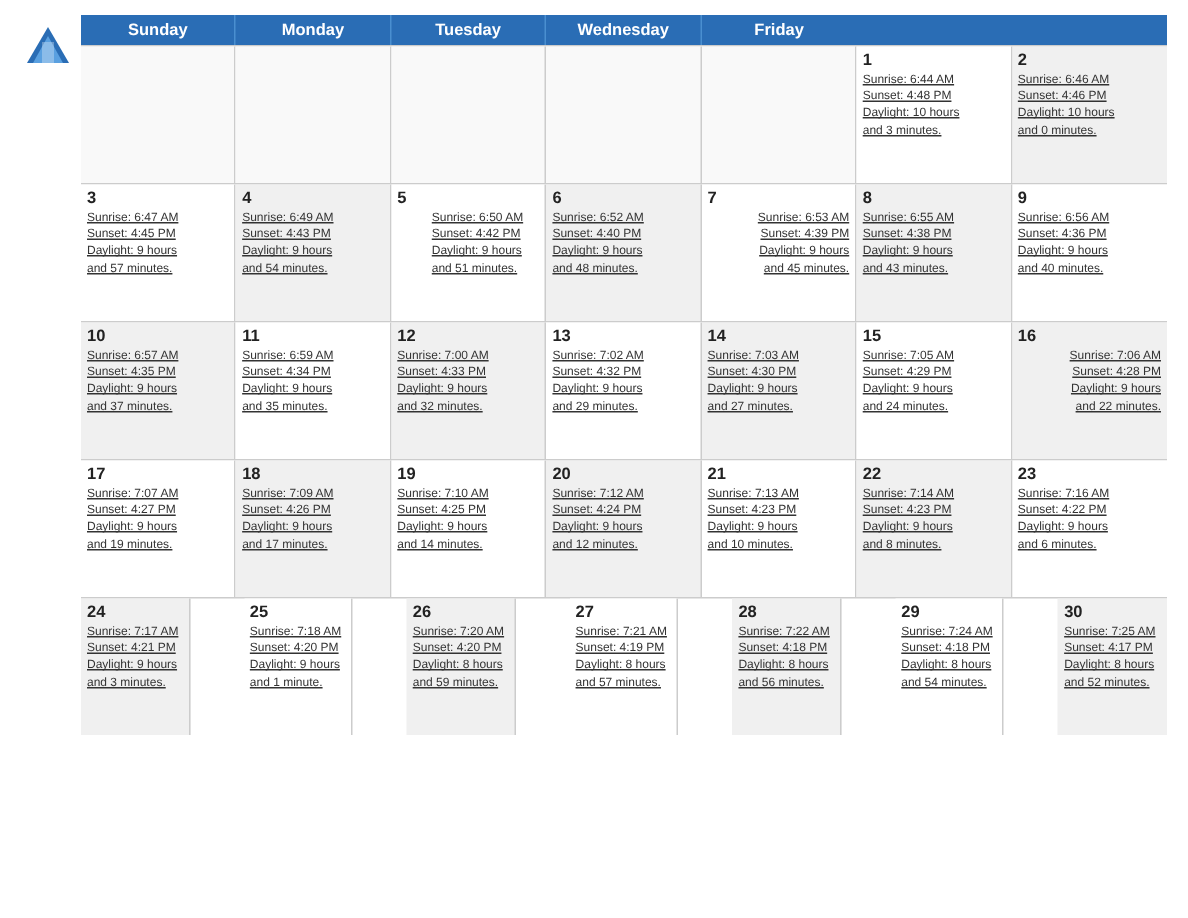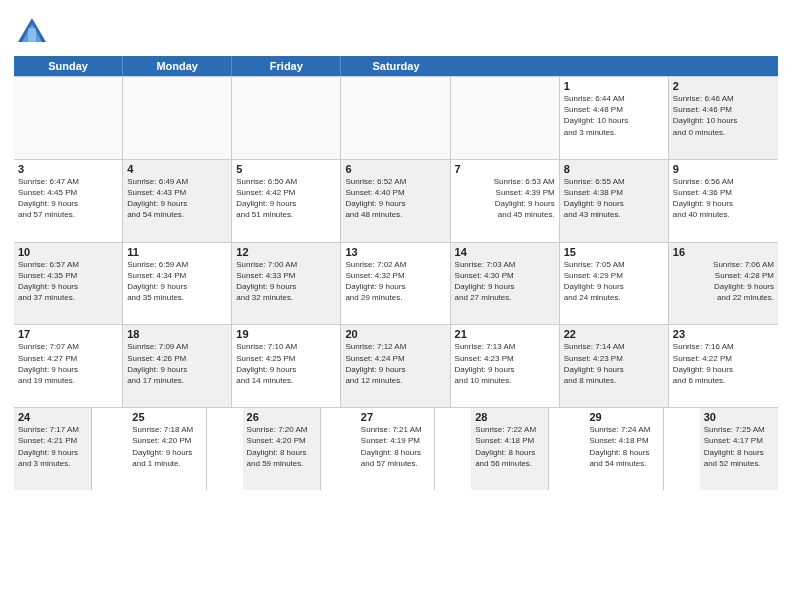--- a/index.html
+++ b/index.html
@@ -8,21 +8,21 @@
       background: #fff;
       width: 792px;
       height: 612px;
       overflow: hidden;
     }
     .page {
       width: 792px;
       height: 500px;
       padding: 10px 14px 10px 14px;
       display: flex;
-      flex-direction: column;
+      flex-direction: row;
     }
     .header {
       display: flex;
       justify-content: space-between;
       align-items: flex-start;
       margin-bottom: 6px;
     }
     .logo {
       display: flex;
       align-items: center;
@@ -108,20 +108,21 @@
       font-size: 11px;
       font-weight: bold;
       color: #222;
       display: block;
       margin-bottom: 1px;
     }
     .day-info {
       font-size: 8px;
       line-height: 1.4;
       color: #333;
+      text-decoration: underline;
     }
     .border-top {
       border-top: 1px solid #ccc;
     }
   </style>
 </head>
 <body>
 
 <div class="page">
   <div class="header">
@@ -139,22 +140,23 @@
     <div class="title-block">
       <div class="month-title"></div>
       <div class="subtitle"></div>
     </div>
   </div>
 
   <div class="calendar">
     <div class="cal-header">
     <div class="cal-header-cell">Sunday</div>
         <div class="cal-header-cell">Monday</div>
+        <div class="cal-header-cell">Tuesday</div>
+        <div class="cal-header-cell">Wednesday</div>
         <div class="cal-header-cell">Friday</div>
-        <div class="cal-header-cell">Saturday</div>
       </div>
     <div class="cal-body border-top">
     <div class="cal-row">
           <div class="cal-cell empty"></div>
           <div class="cal-cell empty"></div>
           <div class="cal-cell empty"></div>
           <div class="cal-cell empty"></div>
           <div class="cal-cell empty"></div>
           <div class="cal-cell">
             <span class="day-num">1</span>
@@ -181,21 +183,21 @@
           </div>
           <div class="cal-cell shaded">
             <span class="day-num">4</span>
             <div class="day-info" style="white-space: pre-line;">Sunrise: 6:49 AM
 Sunset: 4:43 PM
 Daylight: 9 hours
 and 54 minutes.</div>
           </div>
           <div class="cal-cell">
             <span class="day-num">5</span>
-            <div class="day-info" style="white-space: pre-line;">Sunrise: 6:50 AM
+            <div class="day-info" style="white-space: pre-line; margin-left: 23px;">Sunrise: 6:50 AM
 Sunset: 4:42 PM
 Daylight: 9 hours
 and 51 minutes.</div>
           </div>
           <div class="cal-cell shaded">
             <span class="day-num">6</span>
             <div class="day-info" style="white-space: pre-line;">Sunrise: 6:52 AM
 Sunset: 4:40 PM
 Daylight: 9 hours
 and 48 minutes.</div>

